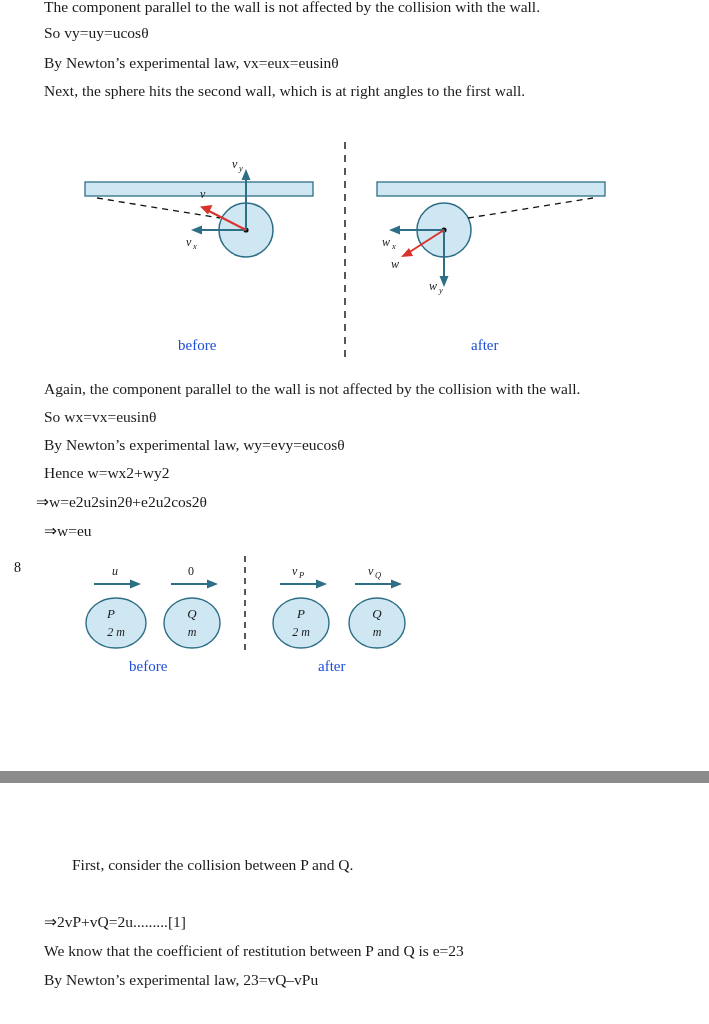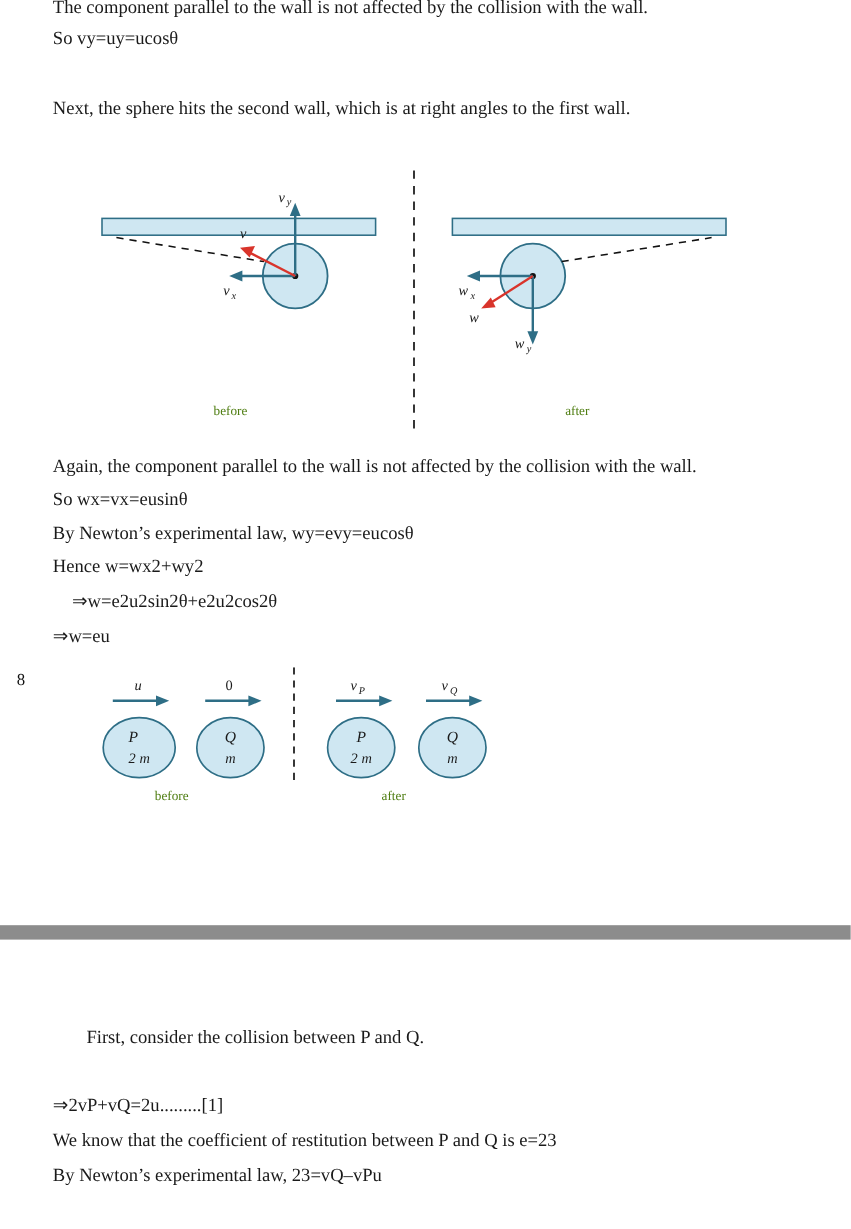--- a/index.html
+++ b/index.html
@@ -42,32 +42,33 @@
     position: absolute;
     left: 0;
     width: 709px;
     height: 12px;
     background: #8c8c8c;
   }
   svg { display: block; }
   .fig-caption {
     position: absolute;
     font-family: "Liberation Serif", serif;
-    font-size: 11px;
-    color: #4d7c0f;
+    font-size: 15px;
+    color: #1d4ed8;
     white-space: nowrap;
   }
 </style>
 </head>
 <body>
 
 <div class="page">
 
   <div class="txt" style="left:44px; top:-2px;">The component parallel to the wall is not affected by the collision with the wall.</div>
   <div class="txt" style="left:44px; top:24px;">So vy=uy=ucosθ</div>
+  <div class="txt" style="left:44px; top:54px;">By Newton’s experimental law, vx=eux=eusinθ</div>
   <div class="txt" style="left:44px; top:82px;">Next, the sphere hits the second wall, which is at right angles to the first wall.</div>
 
   <div class="figure" style="left:60px; top:140px;">
     <svg width="590" height="225" viewBox="0 0 590 225">
 
       <line x1="285" y1="2" x2="285" y2="218" stroke="#111111" stroke-width="1.4" stroke-dasharray="7,6"></line>
 
       <rect x="25" y="42" width="228" height="14" fill="#cfe7f2" stroke="#2e6e86" stroke-width="1.3"></rect>
       <circle cx="186" cy="90" r="27" fill="#cfe7f2" stroke="#2e6e86" stroke-width="1.5"></circle>
       <circle cx="186" cy="90" r="2.6" fill="#111111"></circle>
@@ -112,21 +113,21 @@
     </svg>
   </div>
 
   <div class="fig-caption" style="left:178px; top:337px;">before</div>
   <div class="fig-caption" style="left:471px; top:337px;">after</div>
 
   <div class="txt" style="left:44px; top:380px;text-align:center;">Again, the component parallel to the wall is not affected by the collision with the wall.</div>
   <div class="txt" style="left:44px; top:408px;">So wx=vx=eusinθ</div>
   <div class="txt" style="left:44px; top:436px;">By Newton’s experimental law, wy=evy=eucosθ</div>
   <div class="txt" style="left:44px; top:464px;">Hence w=wx2+wy2</div>
-  <div class="txt" style="left:60px; top:493px;">⇒w=e2u2sin2θ+e2u2cos2θ</div>
+  <div class="txt" style="left:36px; top:493px;">⇒w=e2u2sin2θ+e2u2cos2θ</div>
   <div class="txt" style="left:44px; top:522px;">⇒w=eu</div>
 
   <div class="qnum" style="top:560px;">8</div>
 
   <div class="figure" style="left:78px; top:556px;">
     <svg width="345" height="100" viewBox="0 0 345 100">
 
       <line x1="167" y1="0" x2="167" y2="96" stroke="#111111" stroke-width="1.4" stroke-dasharray="6,5"></line>
 
       <line x1="16" y1="28" x2="56" y2="28" stroke="#2e6e86" stroke-width="2"></line>

